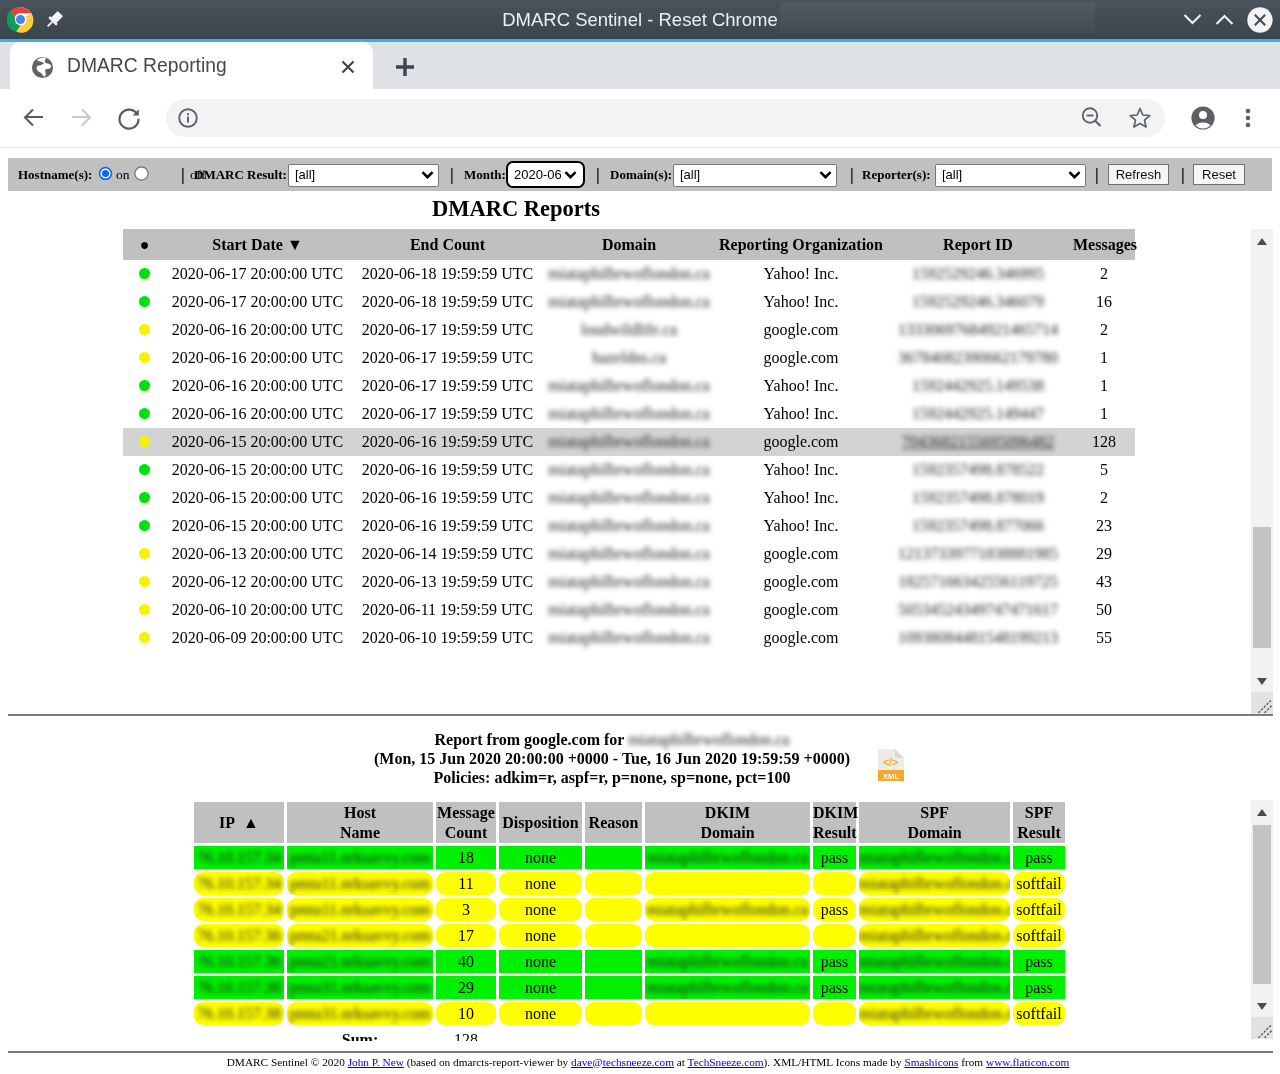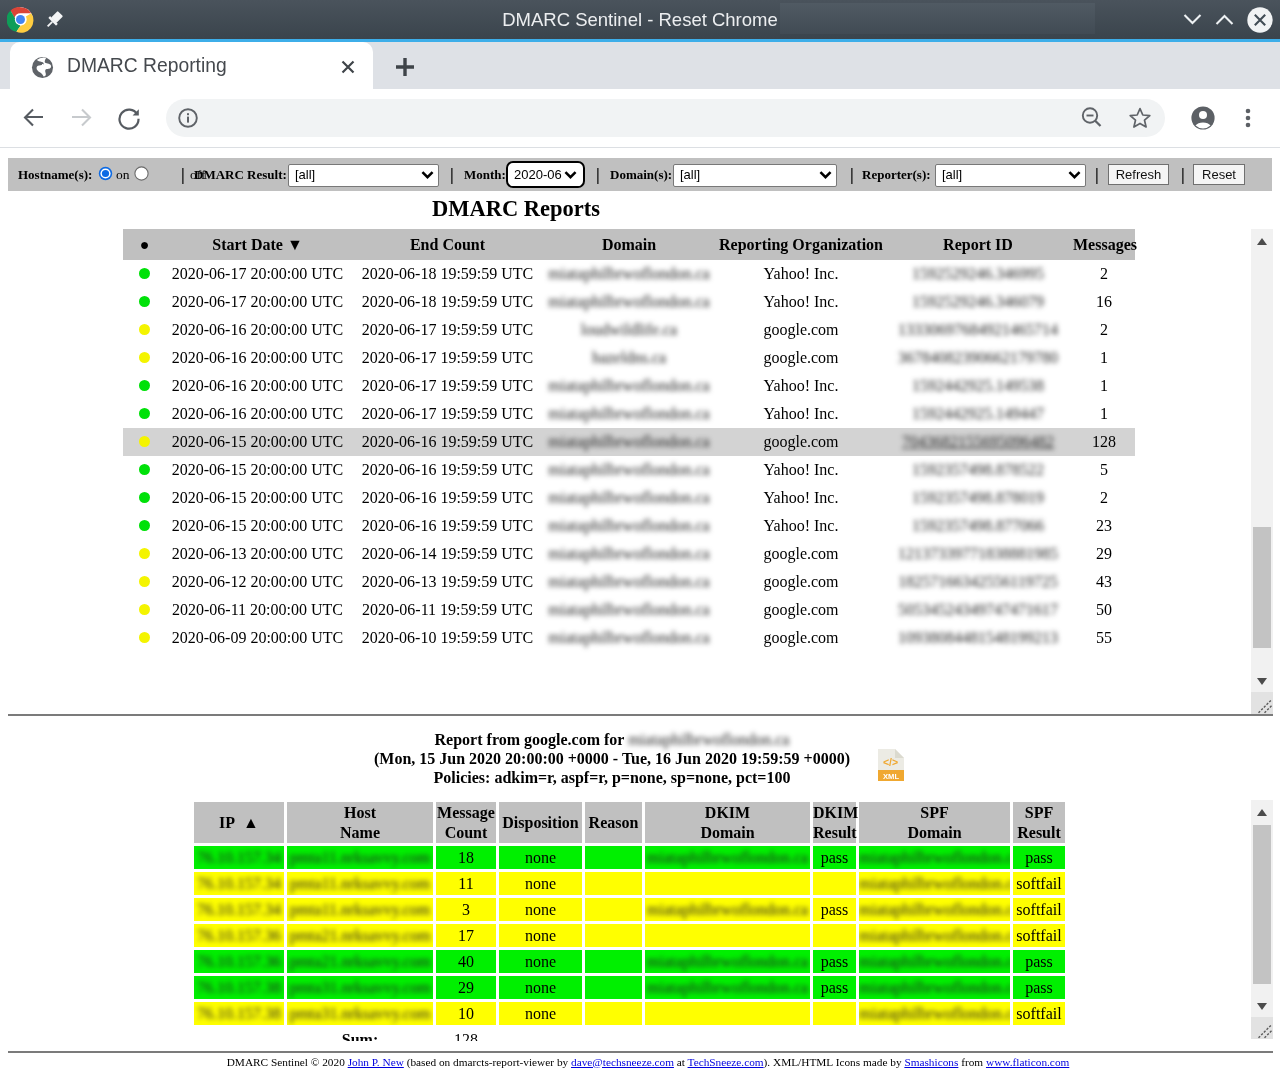--- a/index.html
+++ b/index.html
@@ -56,21 +56,21 @@
 
 .divider{left:8px;width:1265px;height:2px;background:#7b7b7b;}
 
 #rtitle{left:0;top:729.5px;width:1224px;text-align:center;font-weight:bold;font-size:16px;line-height:19.2px;}
 
 #btable{left:191px;top:799px;border-collapse:separate;border-spacing:3px;table-layout:fixed;
         width:877px;font-size:16px;}
 #btable th{background:#c0c0c0;font-weight:bold;padding:0;text-align:center;height:41px;line-height:19.5px;}
 #btable td{padding:0;text-align:center;height:23px;}
 .cg{background:#00f000;}
-.cy{background:#ffff00;}
+.cy{background:#ffff00;border-radius:9px;}
 
 #footer{left:8px;top:1055.5px;width:1280px;text-align:center;font-size:11.3px;}
 #footer a{color:#0000e0;}
 </style>
 </head>
 <body>
 
 <div class="abs" id="titlebar"></div>
 <div class="abs" id="titlepanel"></div>
 <div class="abs sans" id="wtitle">DMARC Sentinel - Reset Chrome</div>
@@ -341,21 +341,21 @@
         <td><span class="dot dy"></span></td>
         <td>2020-06-12 20:00:00 UTC</td>
         <td>2020-06-13 19:59:59 UTC</td>
         <td><span class="blur">miataphilbrwoflondon.ca</span></td>
         <td>google.com</td>
         <td><span class="blur">18257166342556119725</span></td>
         <td>43</td>
       </tr>
 <tr>
         <td><span class="dot dy"></span></td>
-        <td>2020-06-11 20:00:00 UTC</td>
+        <td>2020-06-10 20:00:00 UTC</td>
         <td>2020-06-11 19:59:59 UTC</td>
         <td><span class="blur">miataphilbrwoflondon.ca</span></td>
         <td>google.com</td>
         <td><span class="blur">50534524349747471617</span></td>
         <td>50</td>
       </tr>
 <tr>
         <td><span class="dot dy"></span></td>
         <td>2020-06-09 20:00:00 UTC</td>
         <td>2020-06-10 19:59:59 UTC</td>

